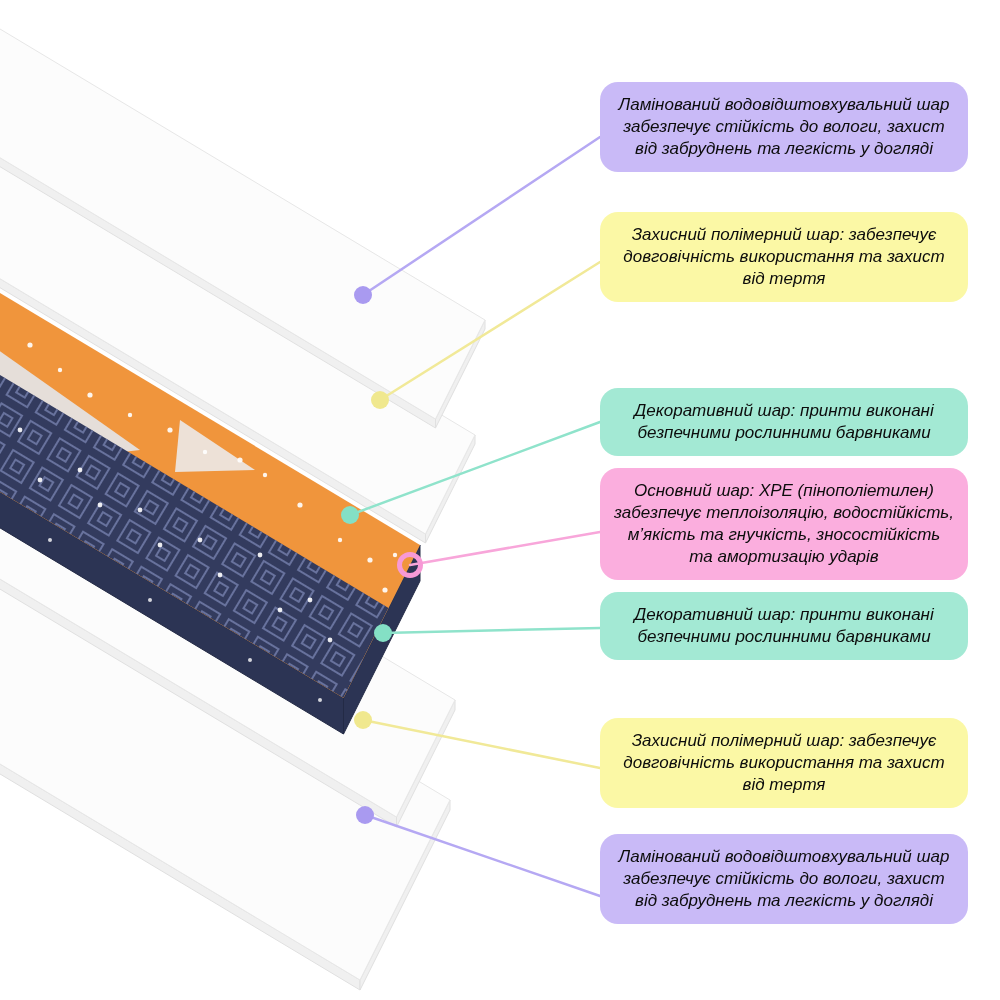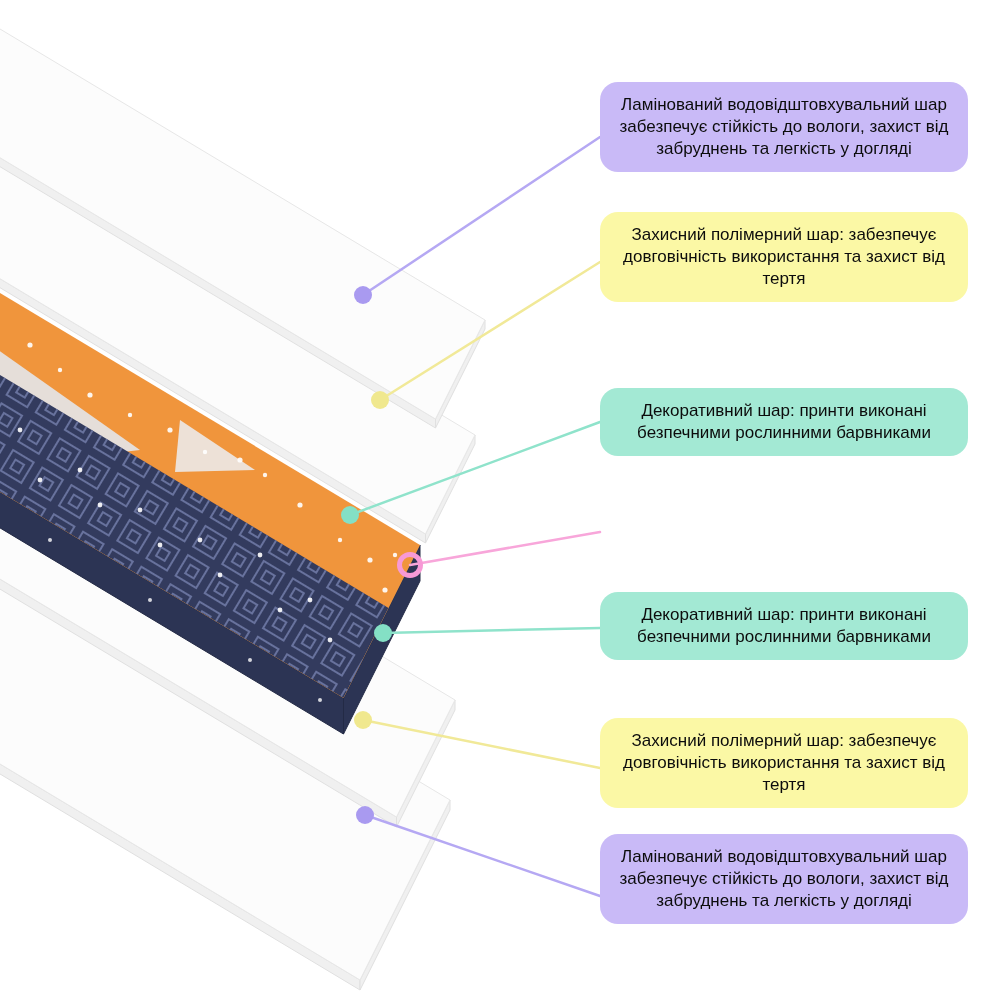--- a/index.html
+++ b/index.html
@@ -1,21 +1,21 @@
 <!DOCTYPE html>
 <html><head>
 <meta charset="utf-8">
 <style>
   html,body{margin:0;padding:0;}
   body{
     width:1000px;height:1000px;overflow:hidden;
     background:#ffffff;
     font-family:"Liberation Sans", sans-serif;
   }
-  .canvas{position:relative;width:1000px;height:1000px;background:#fff;}
+  .canvas{position:relative;width:1000px;height:1000px;background:#fff;font-style:italic;}
   svg.diagram{position:absolute;left:0;top:0;width:1000px;height:1000px;}
   .label-box{
     position:absolute;left:600px;width:368px;box-sizing:border-box;
     padding:12px 14px;border-radius:18px;text-align:center;
     font-size:17px;line-height:1.3;color:#0c0c0c;
   }
 </style>
 </head>
 <body>
 
@@ -117,17 +117,18 @@
       <circle cx="410" cy="565" r="10.5" fill="none" stroke-width="5" stroke="#f799d6"></circle>
       <circle cx="383" cy="633" r="9" fill="#84e0c5"></circle>
       <circle cx="363" cy="720" r="9" fill="#f0e88e"></circle>
       <circle cx="365" cy="815" r="9" fill="#a99af0"></circle>
     </g>
   </svg>
 
   <div class="label-box" style="top: 82px; background-color: rgb(201, 186, 247);">Ламінований водовідштовхувальний шар забезпечує стійкість до вологи, захист від забруднень та легкість у догляді</div>
   <div class="label-box" style="top: 212px; background-color: rgb(251, 248, 165);">Захисний полімерний шар: забезпечує довговічність використання та захист від тертя</div>
   <div class="label-box" style="top: 388px; background-color: rgb(163, 233, 212);">Декоративний шар: принти виконані безпечними рослинними барвниками</div>
+  <div class="label-box" style="top: 468px; background-color: rgb(251, 174, 222);">Основний шар: XPE (пінополіетилен) забезпечує теплоізоляцію, водостійкість, м’якість та гнучкість, зносостійкість та амортизацію ударів</div>
   <div class="label-box" style="top: 592px; background-color: rgb(163, 233, 212);">Декоративний шар: принти виконані безпечними рослинними барвниками</div>
   <div class="label-box" style="top: 718px; background-color: rgb(251, 248, 165);">Захисний полімерний шар: забезпечує довговічність використання та захист від тертя</div>
   <div class="label-box" style="top: 834px; background-color: rgb(201, 186, 247);">Ламінований водовідштовхувальний шар забезпечує стійкість до вологи, захист від забруднень та легкість у догляді</div>
 
 </div>
 
 </body></html>

